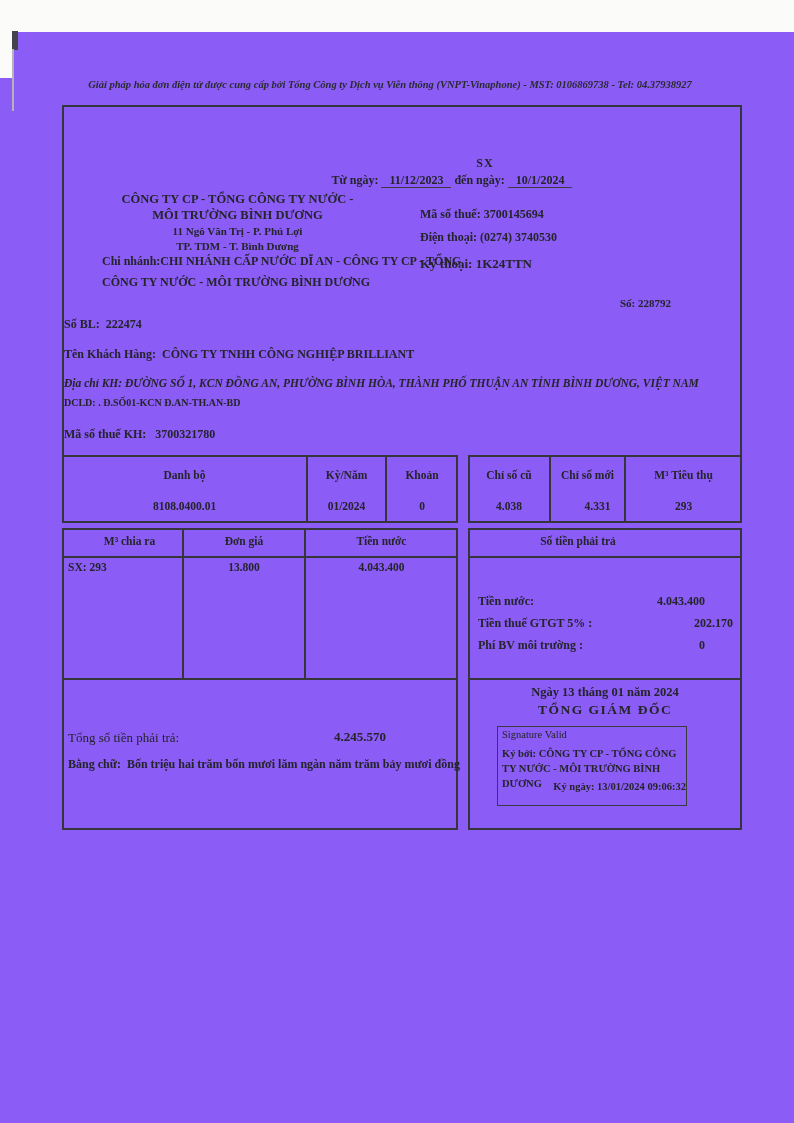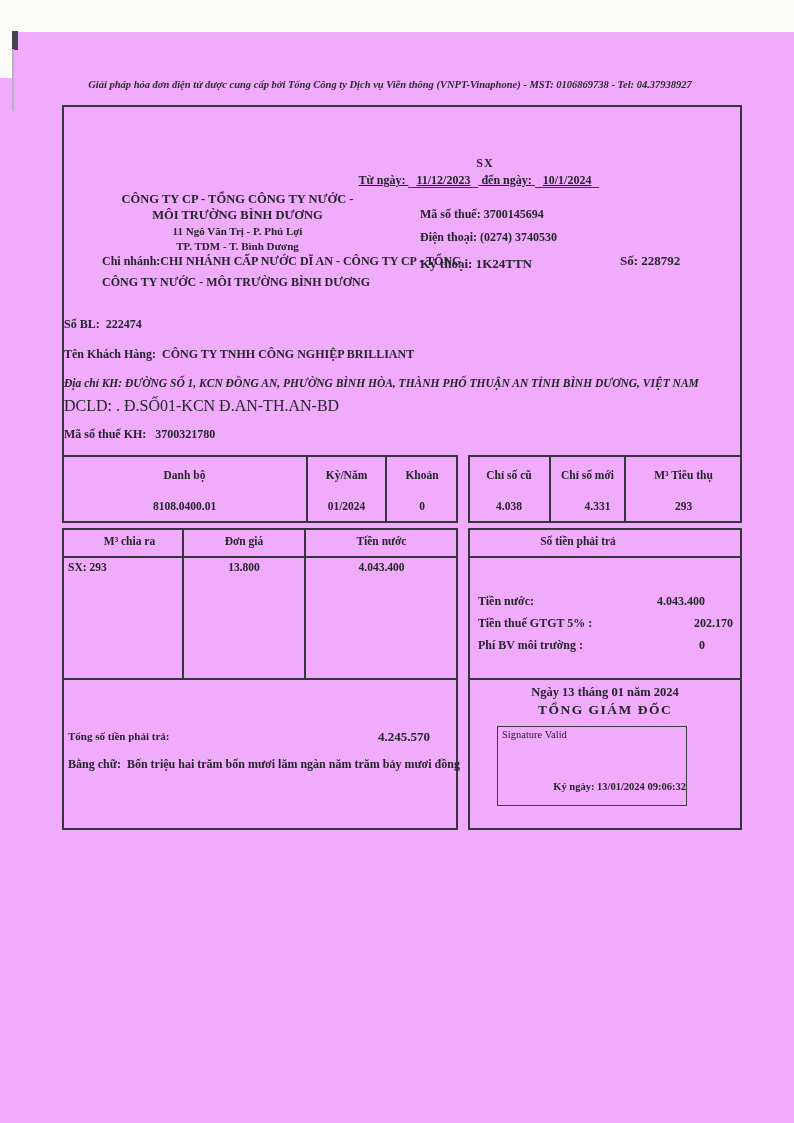--- a/index.html
+++ b/index.html
@@ -1,19 +1,19 @@
 <!DOCTYPE html>
 <html><head>
 <meta charset="utf-8">
 <style>
   html,body{margin:0;padding:0;background:#e8e8e6;}
   #paper{
     position:relative;
     width:794px;height:1123px;
-    background:#f0abfc;
+    background:#8b5cf6;
     overflow:hidden;
     font-family:"Liberation Serif", serif;
     color:#24242a;
   }
   .abs{position:absolute;}
   .ctr{text-align:center;}
   .rt{text-align:right;}
   
   .scan-top{left:0;top:0;width:794px;height:32px;background:#fbfbf9;}
   .scan-left{left:0;top:0;width:13px;height:78px;background:#fbfbf9;}
@@ -26,25 +26,25 @@
   
   .provider{font-size:10.5px;font-style:italic;font-weight:bold;color:#2a2a30;}
   .title{font-size:19px;font-weight:bold;letter-spacing:1px;}
   .sub{font-size:12px;font-weight:bold;letter-spacing:1px;}
   .dateline{font-size:12px;font-weight:bold;}
   .uline{border-bottom:1.2px solid #3a3a40;padding:0 8px;}
   .co1{font-size:12.5px;font-weight:bold;}
   .co2{font-size:11px;font-weight:bold;}
   .info{font-size:12px;font-weight:bold;}
   .branch{font-size:12px;font-weight:bold;line-height:21px;padding-left:38px;}
-  .invnum{font-size:13px;font-weight:bold;}
+  .invnum{font-size:11px;font-weight:bold;margin-top:44px;}
   .cell{font-size:11.5px;font-weight:bold;text-align:center;}
   .cellL{font-size:11.5px;font-weight:bold;text-align:left;}
   .charge{font-size:12px;font-weight:bold;}
-  .total{font-size:11px;font-weight:bold;}
+  .total{font-size:13px;font-weight:normal;}
   .totalval{font-size:13px;font-weight:bold;}
   .sig-date{font-size:12.5px;font-weight:bold;}
   .sig-title{font-size:13.5px;font-weight:bold;letter-spacing:1.5px;}
   .sigbox{box-sizing:border-box;border:1.5px solid #3a3a40;}
   .sig-small{font-size:10.5px;}
   .sig-small-b{font-size:10.5px;font-weight:bold;line-height:15px;}
 </style>
 </head>
 <body>
 
@@ -53,21 +53,21 @@
   <div class="abs scan-top"></div>
   <div class="abs scan-left"></div>
   <div class="abs corner-mark"></div>
   <div class="abs edge-line"></div>
 
   <div class="abs provider ctr" style="left:60px;top:79px;width:660px;">Giải pháp hóa đơn điện tử được cung cấp bởi Tổng Công ty Dịch vụ Viễn thông (VNPT-Vinaphone) - MST: 0106869738 - Tel: 04.37938927</div>
 
   <div class="abs frame" style="left:62px;top:105px;width:680px;height:350px;border-bottom:none;"></div>
 
   <div class="abs sub ctr" style="left:350px;top:156px;width:270px;">SX</div>
-  <div class="abs dateline ctr" style="left:324px;top:173px;width:310px;text-decoration:underline;">
+  <div class="abs dateline ctr" style="left:297px;top:173px;width:310px;">
     <span>Từ ngày:</span>
     <span class="uline">11/12/2023</span>
     <span>đến ngày:</span>
     <span class="uline">10/1/2024</span>
   </div>
 
   <div class="abs co1 ctr" style="left:90px;top:192px;width:295px;">CÔNG TY CP - TỔNG CÔNG TY NƯỚC -</div>
   <div class="abs co1 ctr" style="left:90px;top:208px;width:295px;">MÔI TRƯỜNG BÌNH DƯƠNG</div>
   <div class="abs co2 ctr" style="left:90px;top:225px;width:295px;">11 Ngô Văn Trị - P. Phú Lợi</div>
   <div class="abs co2 ctr" style="left:90px;top:240px;width:295px;">TP. TDM - T. Bình Dương</div>
@@ -95,21 +95,21 @@
   </div>
 
   <div class="abs info" style="left:64px;top:347px;">
     <span>Tên Khách Hàng:</span>&nbsp;
     <span>CÔNG TY TNHH CÔNG NGHIỆP BRILLIANT</span>
   </div>
   <div class="abs" style="left:64px;top:377px;width:665px;font-size:11.5px;font-weight:bold;font-style:italic;">
     <span>Địa chỉ KH:</span>
     <span>ĐƯỜNG SỐ 1, KCN ĐỒNG AN, PHƯỜNG BÌNH HÒA, THÀNH PHỐ THUẬN AN TỈNH BÌNH DƯƠNG, VIỆT NAM</span>
   </div>
-  <div class="abs" style="left:64px;top:397px;font-size:16px;font-weight:normal;">DCLD: . Đ.SỐ01-KCN Đ.AN-TH.AN-BD</div>
+  <div class="abs" style="left:64px;top:397px;font-size:10px;font-weight:bold;">DCLD: . Đ.SỐ01-KCN Đ.AN-TH.AN-BD</div>
   <div class="abs info" style="left:64px;top:427px;">
     <span>Mã số thuế KH:</span>&nbsp;&nbsp;
     <span>3700321780</span>
   </div>
 
   <div class="abs frame" style="left:62px;top:455px;width:396px;height:68px;"></div>
   <div class="abs frame" style="left:468px;top:455px;width:274px;height:68px;"></div>
   <div class="abs vline" style="left:306px;top:455px;height:68px;"></div>
   <div class="abs vline" style="left:385px;top:455px;height:68px;"></div>
   <div class="abs vline" style="left:549px;top:455px;height:68px;"></div>
@@ -149,25 +149,26 @@
   <div class="abs charge rt" style="left:580px;top:594px;width:125px;">4.043.400</div>
   <div class="abs charge" style="left:478px;top:616px;">Tiền thuế GTGT 5% :</div>
   <div class="abs charge rt" style="left:608px;top:616px;width:125px;">202.170</div>
   <div class="abs charge" style="left:478px;top:638px;">Phí BV môi trường :</div>
   <div class="abs charge rt" style="left:580px;top:638px;width:125px;">0</div>
 
   <div class="abs frame" style="left:62px;top:680px;width:396px;height:150px;border-top:none;"></div>
   <div class="abs frame" style="left:468px;top:680px;width:274px;height:150px;border-top:none;"></div>
 
   <div class="abs total" style="left:68px;top:730px;">Tổng số tiền phải trả:</div>
-  <div class="abs totalval ctr" style="left:290px;top:729px;width:140px;text-align:right;">4.245.570</div>
+  <div class="abs totalval ctr" style="left:290px;top:729px;width:140px;">4.245.570</div>
   <div class="abs" style="left:68px;top:757px;width:630px;font-size:12px;font-weight:bold;">
     <span>Bằng chữ:</span>&nbsp;
     <span>Bốn triệu hai trăm bốn mươi lăm ngàn năm trăm bảy mươi đồng</span>
   </div>
 
   <div class="abs sig-date ctr" style="left:468px;top:685px;width:274px;">Ngày 13  tháng 01  năm 2024</div>
   <div class="abs sig-title ctr" style="left:468px;top:702px;width:274px;">TỔNG GIÁM ĐỐC</div>
   <div class="abs sigbox" style="left:497px;top:726px;width:190px;height:80px;"></div>
   <div class="abs sig-small" style="left:502px;top:729px;">Signature Valid</div>
+  <div class="abs sig-small-b" style="left:502px;top:746px;width:180px;">Ký bởi: CÔNG TY CP - TỔNG CÔNG TY NƯỚC - MÔI TRƯỜNG BÌNH DƯƠNG</div>
   <div class="abs sig-small-b" style="left:506px;top:779px;width:180px;text-align:right;">Ký ngày: 13/01/2024 09:06:32</div>
 
 </div>
 
 </body></html>

